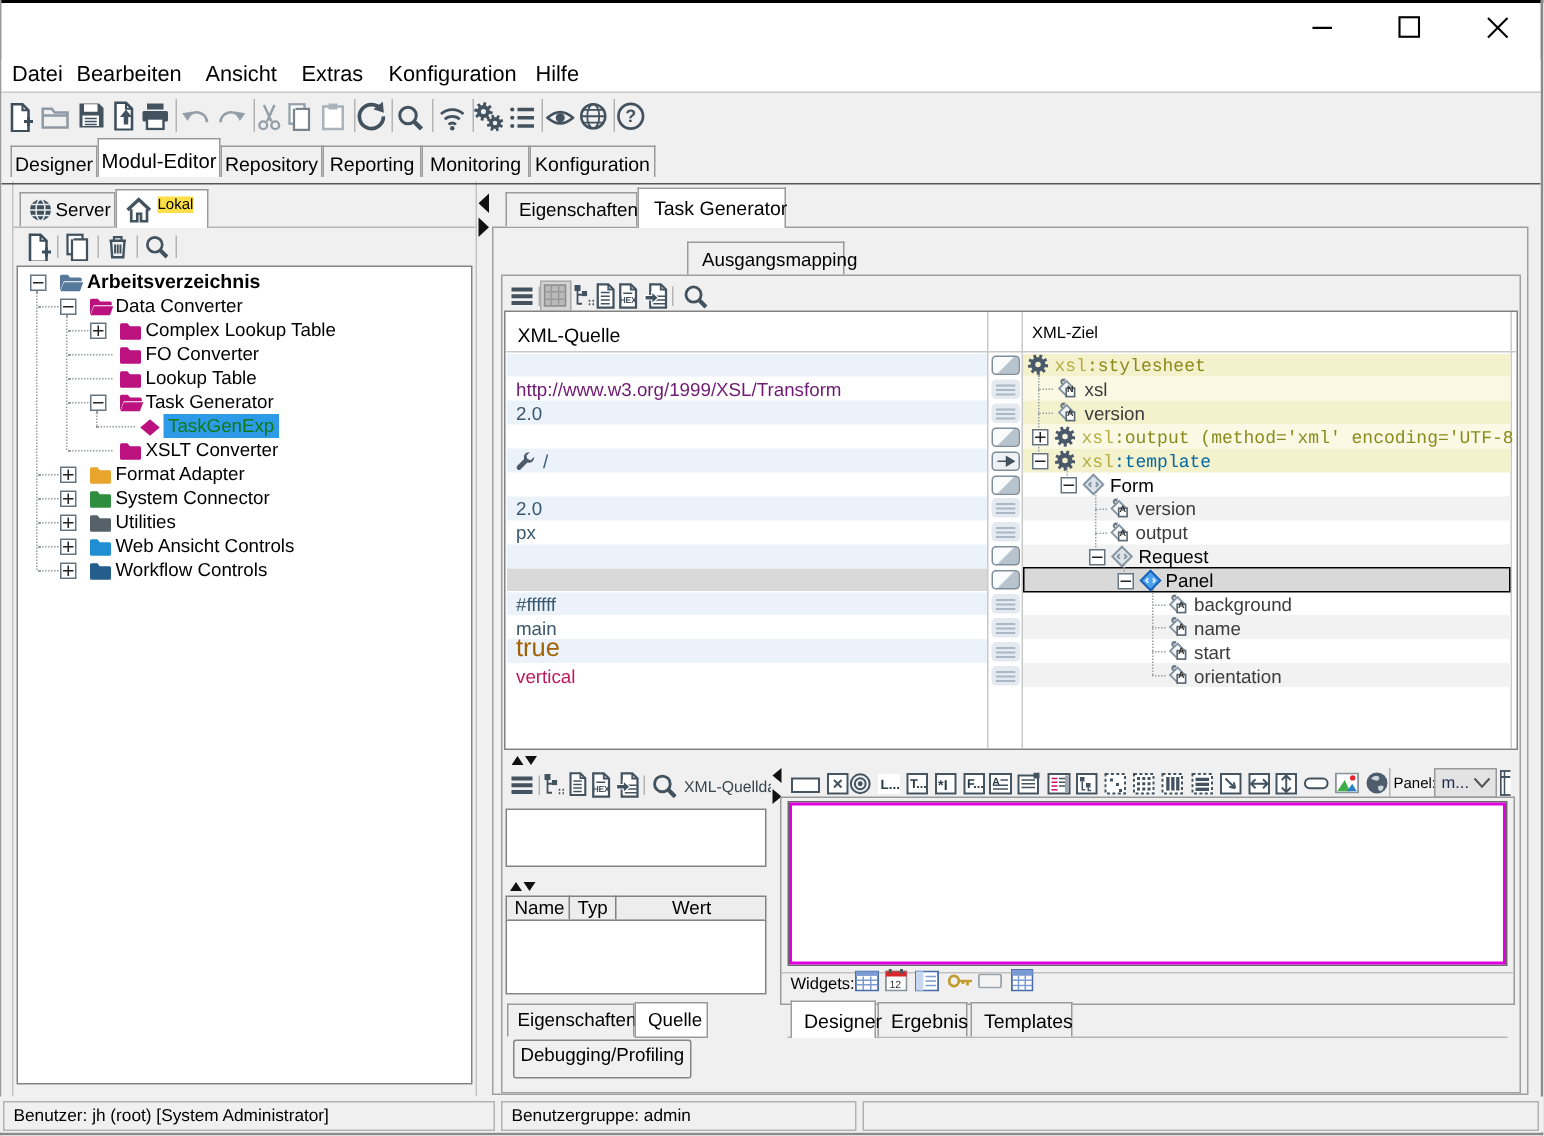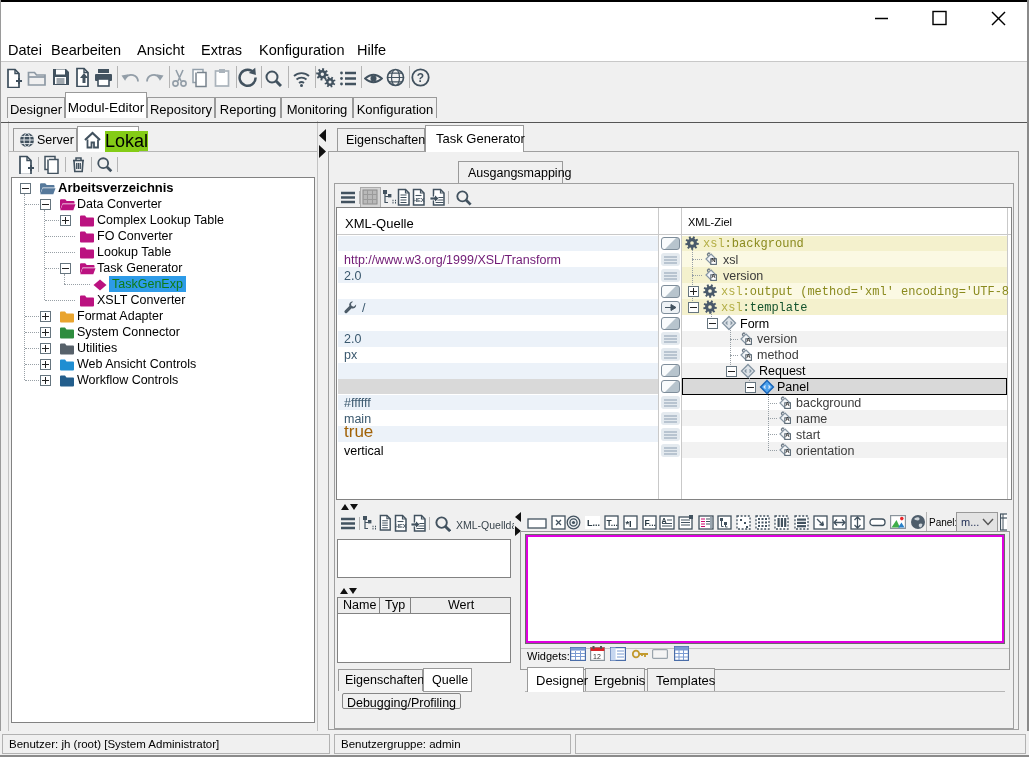--- a/index.html
+++ b/index.html
@@ -305,21 +305,21 @@
 
     <div class="stab" style="left:4px;top:7px;width:64px;height:23px"></div>
     <svg class="abs" style="left:10px;top:11px" width="16" height="16" viewBox="0 0 16 16">
         <use href="#g-globesm"></use>
       </svg>
     <div class="lbl" style="left:28px;top:12px;font-size:12.5px">Server</div>
     <div class="stab" style="left:68px;top:5px;width:62px;height:26px;background:#fff"></div>
     <svg class="abs" style="left:74px;top:10px" width="19" height="18" viewBox="0 0 19 18">
         <use href="#g-home"></use>
       </svg>
-    <div class="lbl" style="left:96px;top:10px;font-size:18px;background:#84cc16">Lokal</div>
+    <div class="lbl" style="left:96px;top:10px;font-size:10px;background:#fde047">Lokal</div>
     <div class="abs" style="left:0;top:30px;width:68px;height:1px;background:#b6b6b6"></div>
     <div class="abs" style="left:130px;top:30px;width:178px;height:1px;background:#b6b6b6"></div>
 
     <svg class="abs" style="left:8px;top:34px" width="18" height="19" viewBox="0 0 18 19">
         <use href="#g-newdoc"></use>
       </svg>
     <div class="sep2" style="left:29px;top:36px;height:15px"></div>
     <svg class="abs" style="left:34px;top:34px" width="18" height="19" viewBox="0 0 18 19">
         <g stroke="#42525f">
           <rect x="2" y="1.5" width="10" height="13" fill="#fff" stroke-width="1.5"></rect>
@@ -511,21 +511,21 @@
       <div class="abs" style="left:1px;top:218.3px;width:320px;height:15.9px;background:#ecf2f9"></div>
       <div class="abs" style="left:345px;top:234.2px;width:325px;height:15.9px;background:#f2f2f2"></div>
       <div class="abs" style="left:345px;top:169.6px;width:325px;height:17.9px;border:1px solid #000;box-sizing:border-box"></div>
       <div class="lbl" style="left:7px;top:44.9px;font-size:12.5px;color:#701a75">http://www.w3.org/1999/XSL/Transform</div>
       <div class="lbl" style="left:7px;top:60.8px;font-size:12.5px;color:#3a586e">2.0</div>
       <div class="lbl" style="left:7px;top:124.4px;font-size:12.5px;color:#3a586e">2.0</div>
       <div class="lbl" style="left:7px;top:140.3px;font-size:12.5px;color:#3a586e">px</div>
       <div class="lbl" style="left:7px;top:188.0px;font-size:12.5px;color:#3a586e">#ffffff</div>
       <div class="lbl" style="left:7px;top:203.9px;font-size:12.5px;color:#3a586e">main</div>
       <div class="lbl" style="left:7px;top:214px;font-size:17px;color:#a16207">true</div>
-      <div class="lbl" style="left:7px;top:235.7px;font-size:12.5px;color:#000000">vertical</div>
+      <div class="lbl" style="left:7px;top:235.7px;font-size:12.5px;color:#be185d">vertical</div>
       <svg class="abs" style="left:6px;top:92.1px" width="15" height="15" viewBox="0 0 17 17">
             <use href="#g-wrench"></use>
           </svg>
       <div class="lbl" style="left:25px;top:92.6px;font-size:12.5px;color:#3a586e">/</div>
       <div class="mbtn mb-diag" style="left:324px;top:29.0px"></div>
       <div class="mbtn mb-lines" style="left:324px;top:44.9px"></div>
       <svg class="abs" style="left:327px;top:47.9px" width="13" height="8">
             <path d="M0 1 h13 M0 4 h13 M0 7 h13" stroke="#a9b8c6" stroke-width="1.4"></path>
           </svg>
       <div class="mbtn mb-lines" style="left:324px;top:60.8px"></div>
@@ -589,53 +589,53 @@
           </div>
       <div class="exp" style="left:389px;top:157.7px">
             <i class="h"></i>
           </div>
       <div class="exp" style="left:408px;top:173.6px">
             <i class="h"></i>
           </div>
       <svg class="abs" style="left:348px;top:28.0px" width="14" height="14" viewBox="0 0 16 16">
             <use href="#g-gear1"></use>
           </svg>
-      <div class="lbl mono" style="left:366px;top:29.0px"><span style="color:#b3ae45">xsl</span><span style="color:#8a8a1d">:background</span></div>
+      <div class="lbl mono" style="left:366px;top:29.0px"><span style="color:#b3ae45">xsl</span><span style="color:#8a8a1d">:stylesheet</span></div>
       <svg class="abs" style="left:367px;top:44.4px" width="14" height="14" viewBox="0 0 14 14">
             <use href="#g-attr"></use>
           </svg>
           <div class="lbl" style="left:374px;top:49.4px;font-size:6px;font-weight:bold;color:#333;width:5px;text-align:center">N</div>
       <div class="lbl" style="left:386px;top:44.9px;font-size:12.5px;color:#3c3c3c">xsl</div>
       <svg class="abs" style="left:367px;top:60.3px" width="14" height="14" viewBox="0 0 14 14">
             <use href="#g-attr"></use>
           </svg>
           <div class="lbl" style="left:374px;top:65.3px;font-size:6px;font-weight:bold;color:#333;width:5px;text-align:center">A</div>
       <div class="lbl" style="left:386px;top:60.8px;font-size:12.5px;color:#3c3c3c">version</div>
       <svg class="abs" style="left:366px;top:75.7px" width="14" height="14" viewBox="0 0 16 16">
             <use href="#g-gear1"></use>
           </svg>
       <div class="lbl mono" style="left:384px;top:76.7px"><span style="color:#b3ae45">xsl</span><span style="color:#8a8a1d">:output (method='xml' encoding='UTF-8'</span></div>
       <svg class="abs" style="left:366px;top:91.6px" width="14" height="14" viewBox="0 0 16 16">
             <use href="#g-gear1"></use>
           </svg>
-      <div class="lbl mono" style="left:384px;top:92.6px"><span style="color:#b3ae45">xsl</span><span style="color:#14532d">:template</span></div>
+      <div class="lbl mono" style="left:384px;top:92.6px"><span style="color:#b3ae45">xsl</span><span style="color:#0369a1">:template</span></div>
       <svg class="abs" style="left:384px;top:107.0px" width="16" height="16" viewBox="0 0 16 16">
             <use href="#g-elem"></use>
           </svg>
       <div class="lbl" style="left:403px;top:108.5px;font-size:12.5px;color:#000">Form</div>
       <svg class="abs" style="left:402px;top:123.9px" width="14" height="14" viewBox="0 0 14 14">
             <use href="#g-attr"></use>
           </svg>
           <div class="lbl" style="left:409px;top:128.9px;font-size:6px;font-weight:bold;color:#333;width:5px;text-align:center">A</div>
       <div class="lbl" style="left:420px;top:124.4px;font-size:12.5px;color:#3c3c3c">version</div>
       <svg class="abs" style="left:402px;top:139.8px" width="14" height="14" viewBox="0 0 14 14">
             <use href="#g-attr"></use>
           </svg>
           <div class="lbl" style="left:409px;top:144.8px;font-size:6px;font-weight:bold;color:#333;width:5px;text-align:center">A</div>
-      <div class="lbl" style="left:420px;top:140.3px;font-size:12.5px;color:#3c3c3c">method</div>
+      <div class="lbl" style="left:420px;top:140.3px;font-size:12.5px;color:#3c3c3c">output</div>
       <svg class="abs" style="left:403px;top:154.7px" width="16" height="16" viewBox="0 0 16 16">
             <use href="#g-elem"></use>
           </svg>
       <div class="lbl" style="left:422px;top:156.2px;font-size:12.5px;color:#000">Request</div>
       <svg class="abs" style="left:422px;top:170.6px" width="16" height="16" viewBox="0 0 16 16">
             <use href="#g-elemsel"></use>
           </svg>
       <div class="lbl" style="left:440px;top:172.1px;font-size:12.5px;color:#000">Panel</div>
       <svg class="abs" style="left:441px;top:187.5px" width="14" height="14" viewBox="0 0 14 14">
             <use href="#g-attr"></use>
@@ -699,21 +699,21 @@
       <div class="abs" style="left:9px;top:476px;width:174px;height:17px;background:#ededed;border:1px solid #828282;box-sizing:border-box"></div>
       <div class="abs" style="left:51px;top:476px;width:1px;height:17px;background:#828282"></div>
       <div class="abs" style="left:82px;top:476px;width:1px;height:17px;background:#828282"></div>
       <div class="lbl" style="left:15px;top:477px;font-size:12.5px">Name</div>
       <div class="lbl" style="left:57px;top:477px;font-size:12.5px">Typ</div>
       <div class="lbl" style="left:120px;top:477px;font-size:12.5px">Wert</div>
       <div class="box" style="left:9px;top:492px;width:174px;height:50px"></div>
 
       <div class="stab" style="left:10px;top:548px;width:85px;height:22px;padding:3px 0 0 6px;font-size:12.5px">Eigenschaften</div>
       <div class="stab" style="left:95px;top:547px;width:49px;height:24px;padding:4px 0 0 8px;background:#fff;font-size:12.5px;border-bottom:1px solid #9a9a9a;z-index:2">Quelle</div>
-      <div class="abs" style="left:14px;top:572px;width:119px;height:16px;background:#f0f0f0;border:1px solid #868686;border-radius:2px;box-sizing:border-box;font-size:12.5px;text-align:center;padding-top:2px">Debugging/Profiling</div>
+      <div class="abs" style="left:14px;top:572px;width:119px;height:26px;background:#f0f0f0;border:1px solid #868686;border-radius:2px;box-sizing:border-box;font-size:12.5px;text-align:center;padding-top:2px">Debugging/Profiling</div>
 
       <svg class="abs" style="left:186px;top:391px" width="9" height="26">
           <path d="M7 0 L1 5 L7 10 z" fill="#111"></path>
           <path d="M1 14 L7 19 L1 24 z" fill="#111"></path>
         </svg>
       <div id="widgetbar">
       <svg class="abs" style="left:199px;top:397px" width="20" height="12">
             <rect x="1" y="1" width="18" height="9" fill="#fff" stroke="#42525f" stroke-width="1.3"></rect>
           </svg>
       <svg class="abs" style="left:223px;top:394px" width="15" height="15">

